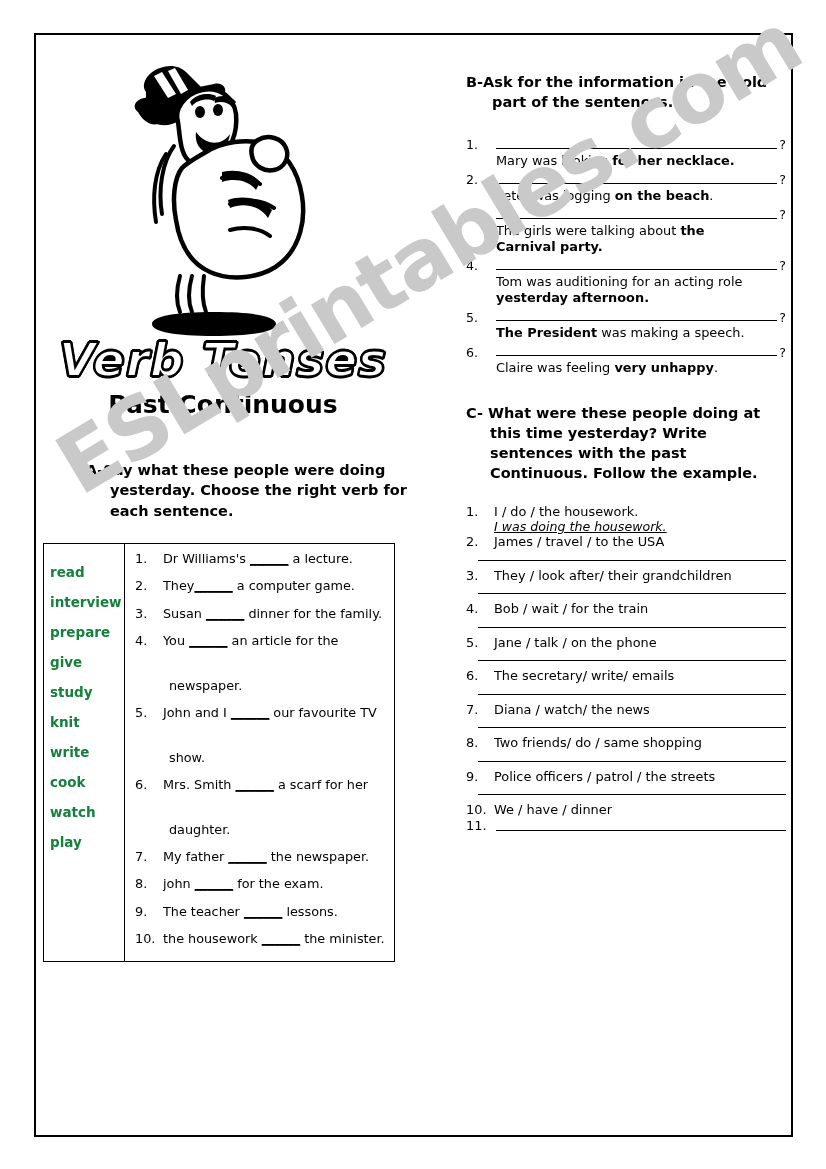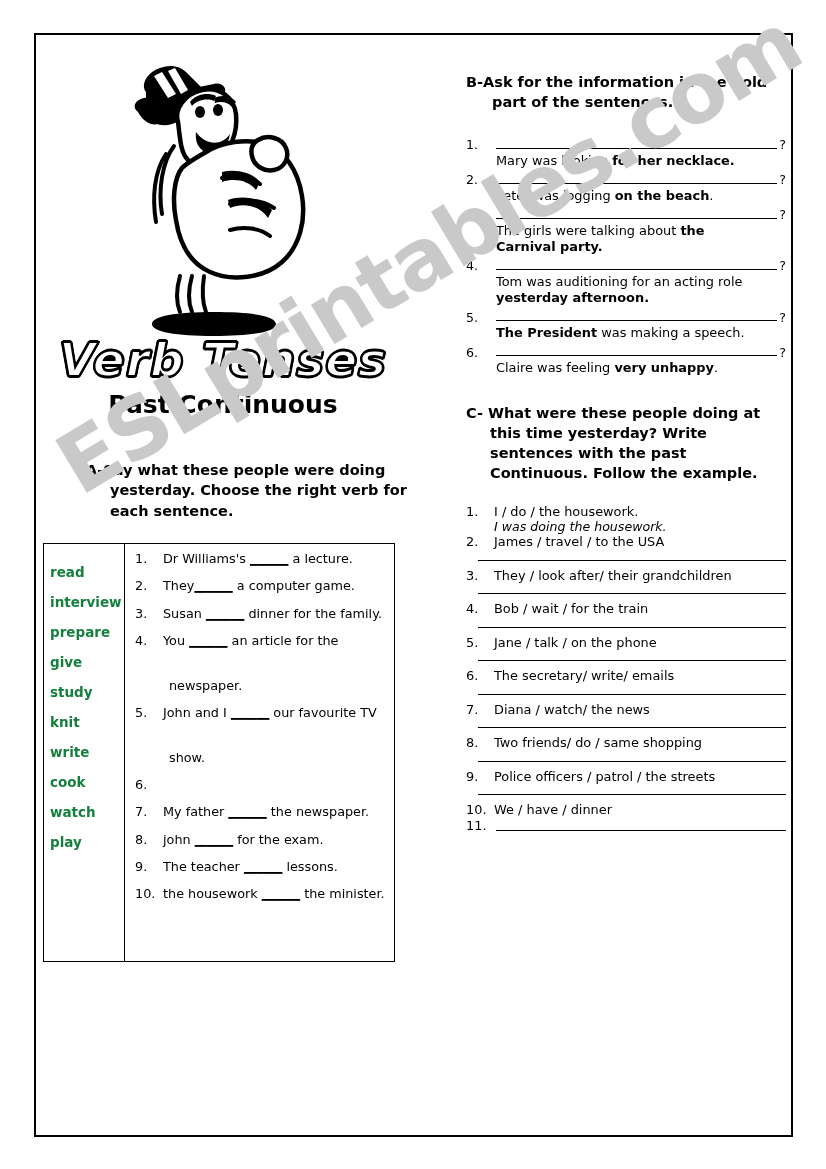--- a/index.html
+++ b/index.html
@@ -195,20 +195,21 @@
     display: flex;
     font-family: "DejaVu Sans", sans-serif;
     font-size: 12.9px;
     line-height: 1.2;
     color: #000;
   }
   .c-num { width: 28px; flex: 0 0 28px; }
   .c-txt { flex: 1; }
   .c-example {
     font-style: italic;
+    text-decoration: underline;
     font-size: 12.6px;
   }
   .c-rule {
     border-bottom: 1.3px solid #000;
     height: 1px;
     margin: 9px 0 7px 12px;
   }
   .c-rule-inline {
     flex: 1;
     border-bottom: 1.3px solid #000;
@@ -333,20 +334,21 @@
         <span class="sent-txt"><span>You </span><span class="blank-u">______</span><span> an article for the</span><span class="cont">newspaper.</span></span>
       </div>
 
       <div class="sent-row">
         <span class="sent-num">5.</span>
         <span class="sent-txt"><span>John and I </span><span class="blank-u">______</span><span> our favourite TV</span><span class="cont">show.</span></span>
       </div>
 
       <div class="sent-row">
         <span class="sent-num">6.</span>
+        <span class="sent-txt"><span>Mrs. Smith </span><span class="blank-u">______</span><span> a scarf for her</span><span class="cont">daughter.</span></span>
       </div>
 
       <div class="sent-row">
         <span class="sent-num">7.</span>
         <span class="sent-txt"><span>My father </span><span class="blank-u">______</span><span> the newspaper.</span></span>
       </div>
 
       <div class="sent-row">
         <span class="sent-num">8.</span>
         <span class="sent-txt"><span>john </span><span class="blank-u">______</span><span> for the exam.</span></span>

